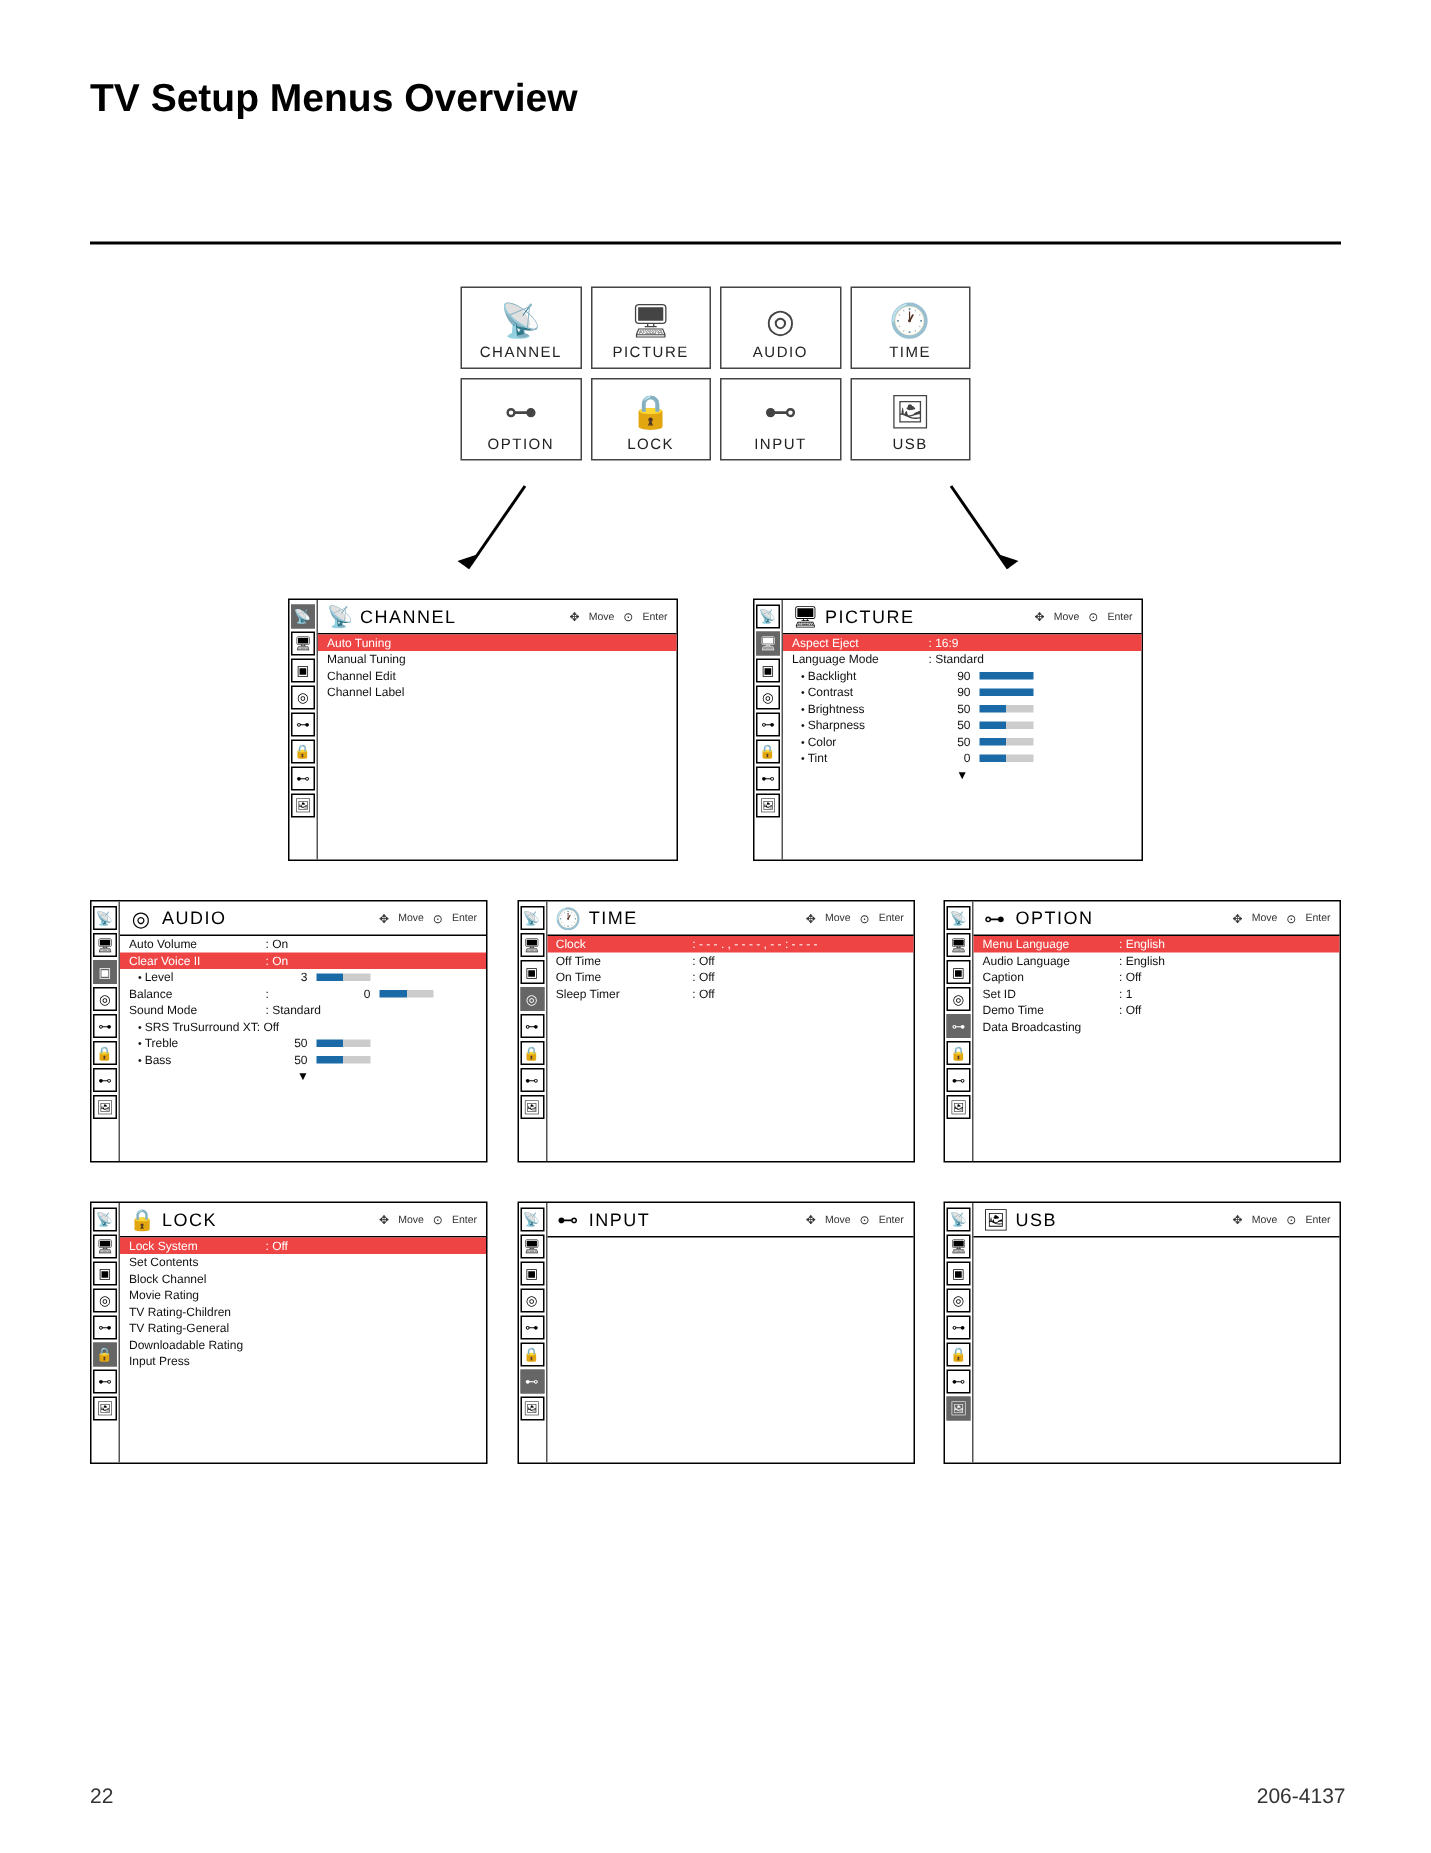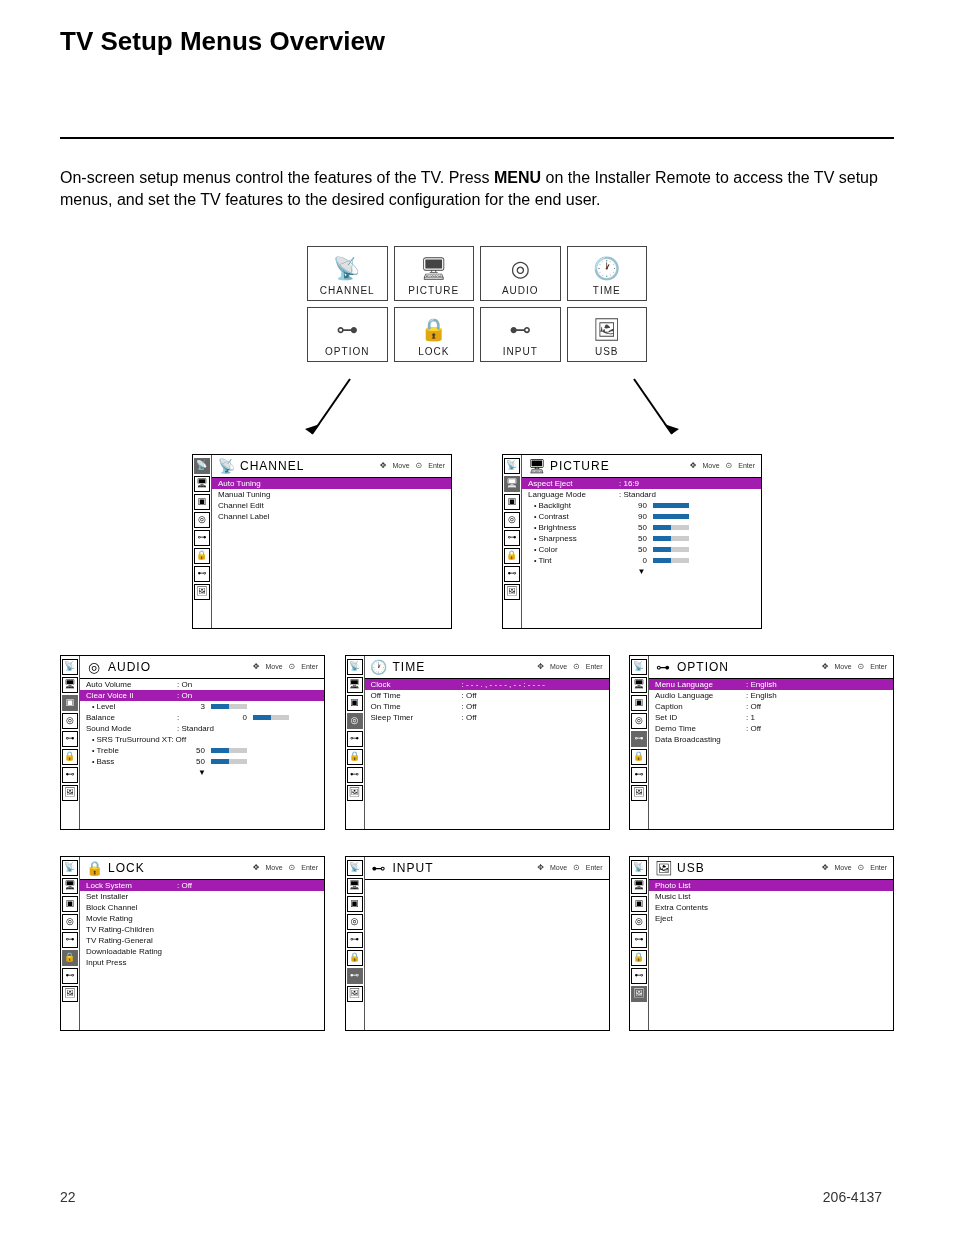--- a/index.html
+++ b/index.html
@@ -1,16 +1,16 @@
 <!DOCTYPE html>
 <html><head>
 <meta charset="utf-8">
 <style>
   html,body{margin:0;padding:0;background:#fff;font-family:Arial,Helvetica,sans-serif;color:#000}
-  .page{width:954px;height:1235px;box-sizing:border-box;padding:26px 60px 30px 60px;position:relative}
+  .page{width:954px;height:1235px;box-sizing:border-box;padding:50px 60px 30px 60px;position:relative}
   h1{font-size:26px;font-weight:bold;margin:0 0 80px 0}
   .rule{border:none;border-top:2px solid #000;margin:0 0 28px 0}
   .intro{font-size:16px;line-height:1.4;margin:0 0 34px 0}
 
   
   .main-grid{width:340px;margin:0 auto;display:grid;grid-template-columns:repeat(4,1fr);gap:6px}
   .menu-cell{border:1.5px solid #444;text-align:center;padding:6px 0 4px 0}
   .menu-icon{height:32px;display:flex;align-items:center;justify-content:center;font-size:22px;color:#444}
   .menu-label{font-size:10px;letter-spacing:1px;color:#222}
 
@@ -35,40 +35,37 @@
 
   .panel-body{flex:1;display:flex;flex-direction:column;font-size:8px}
   .panel-head{height:22px;display:flex;align-items:center;justify-content:space-between;padding:0 6px;border-bottom:1px solid #000}
   .panel-head .hicon{width:16px;font-size:14px;text-align:center}
   .panel-title{font-size:12px;letter-spacing:1px;flex:1;padding-left:6px}
   .panel-nav{font-size:7px;color:#333;display:flex;gap:6px;align-items:center}
   .panel-nav .sym{font-size:8px}
 
   .panel-rows{flex:1;display:flex;flex-direction:column}
   .prow{display:flex;align-items:center;padding:1px 6px;gap:6px;font-size:8px;color:#111;position:relative}
-  .prow.sel{background:#a21caf;color:#fff}
+  .prow.sel{background:#ef4444;color:#fff}
   .prow .lbl{flex:0 0 85px;white-space:nowrap}
   .prow .sub{flex:0 0 85px;padding-left:6px;white-space:nowrap}
   .prow .val{flex:0 0 42px;white-space:nowrap}
   .prow .bar{width:36px;height:5px;background:linear-gradient(to right,#1a6aa8 50%,#ccc 50%);display:inline-block}
   .prow .bar.full{background:#1a6aa8}
   .prow .bullet::before{content:"•";margin-right:2px;font-size:7px}
   .more-down{text-align:center;font-size:8px;color:#000;padding-top:1px}
 
-  .footer{position:absolute;bottom:30px;left:60px;right:72px;display:flex;justify-content:space-between;font-size:14px;color:#333}
+  .footer{position:absolute;bottom:30px;left:60px;right:57px;display:flex;justify-content:space-between;font-size:14px;color:#333}
 </style>
 </head>
 <body>
 <div class="page">
 
 <h1>TV Setup Menus Overview</h1>
 <hr class="rule">
-<p class="intro">
-  <span>On-screen setup menus control the features of the TV. Press </span><b>MENU</b><span> on the Installer Remote to access the TV setup menus, and set the TV features to the desired configuration for the end user.</span>
-</p>
 
 <div class="main-grid">
 
   <div class="menu-cell">
         <div class="menu-icon">📡</div>
         <div class="menu-label">CHANNEL</div>
       </div>
   <div class="menu-cell">
         <div class="menu-icon">🖥</div>
         <div class="menu-label">PICTURE</div>
@@ -398,21 +395,21 @@
                 <span class="sym">⊙</span>
                 <span>Enter</span>
               </span>
             </div>
             <div class="panel-rows">
               <div class="prow sel">
                 <span class="lbl">Lock System</span>
                 <span class="val">: Off</span>
               </div>
               <div class="prow">
-                <span class="lbl">Set Installer</span>
+                <span class="lbl">Set Contents</span>
               </div>
               <div class="prow">
                 <span class="lbl">Block  Channel</span>
               </div>
               <div class="prow">
                 <span class="lbl">Movie Rating</span>
               </div>
               <div class="prow">
                 <span class="lbl">TV Rating-Children</span>
               </div>
@@ -466,34 +463,20 @@
           <div class="panel-body">
             <div class="panel-head">
               <span class="hicon">🖼</span>
               <span class="panel-title">USB</span>
               <span class="panel-nav">
                 <span class="sym">✥</span>
                 <span>Move</span>
                 <span class="sym">⊙</span>
                 <span>Enter</span>
               </span>
-            </div>
-            <div class="panel-rows">
-              <div class="prow sel">
-                <span class="lbl">Photo List</span>
-              </div>
-              <div class="prow">
-                <span class="lbl">Music List</span>
-              </div>
-              <div class="prow">
-                <span class="lbl">Extra Contents</span>
-              </div>
-              <div class="prow">
-                <span class="lbl">Eject</span>
-              </div>
             </div>
           </div>
         </div>
   </div>
 </div>
 
 <div class="footer">
   <span>22</span>
   <span>206-4137</span>
 </div>

